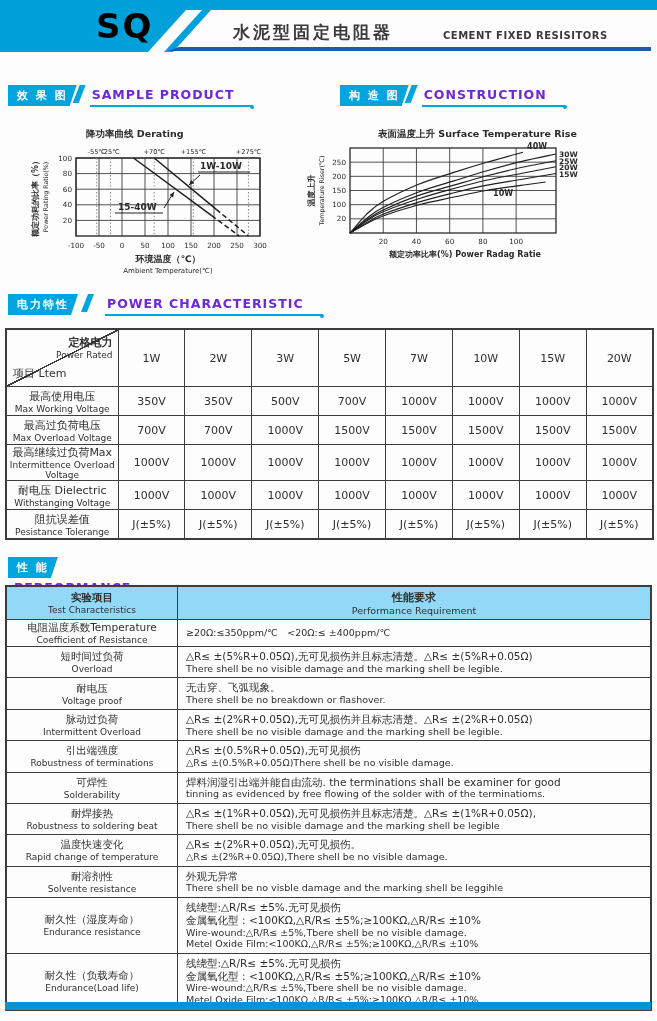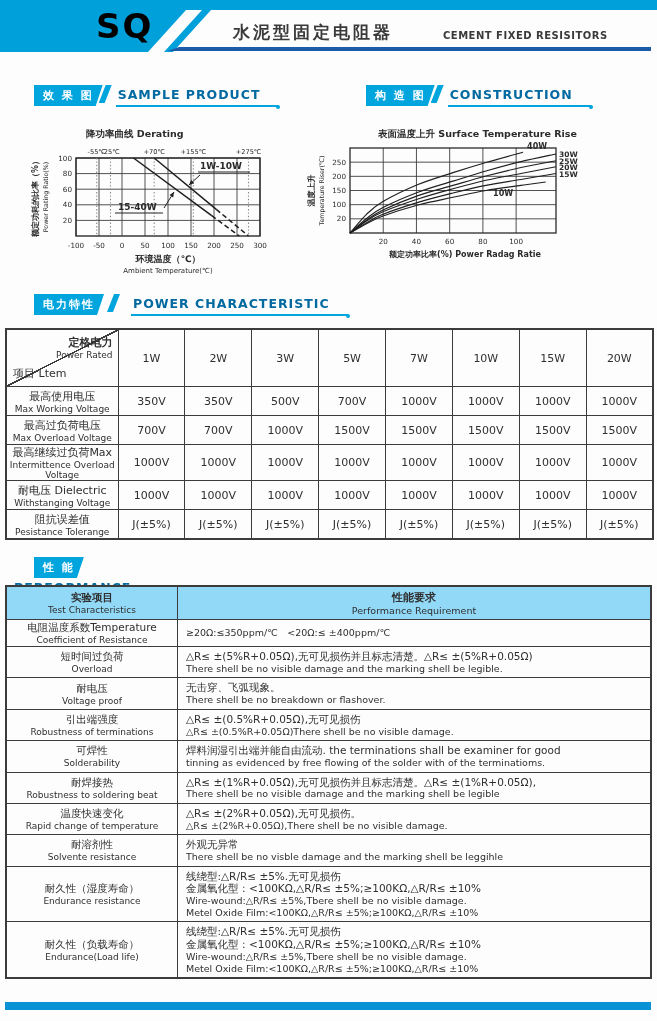--- a/index.html
+++ b/index.html
@@ -16,24 +16,24 @@
          clip-path:polygon(44px 0,53px 0,15px 100%,6px 100%);}
   .navyrule{position:absolute;left:168px;top:47px;width:483px;height:4px;background:#1A5CA8;
             clip-path:polygon(11px 0,100% 0,100% 100%,0 100%);}
   .title-zh{position:absolute;left:233px;top:21px;font-size:17px;font-weight:bold;color:#3a3a3a;letter-spacing:3px;}
   .title-en{position:absolute;left:443px;top:30px;font-size:10px;font-weight:bold;color:#3a3a3a;letter-spacing:.5px;}
 
   
   .sechead{position:absolute;display:flex;align-items:flex-start;height:20px;}
   .sechead .box{background:#00A5DE;color:#fff;font-weight:bold;font-size:11px;
                 padding:3px 9px 3px 9px;letter-spacing:2px;white-space:nowrap;
-                clip-path:polygon(0 0,100% 0,calc(100% - 7px) 100%,0 100%);margin-left:26px;}
+                clip-path:polygon(0 0,100% 0,calc(100% - 7px) 100%,0 100%);}
   .sechead .tail{width:13px;height:18px;background:#00A5DE;margin-left:-4px;
                  clip-path:polygon(7px 0,13px 0,6px 100%,0 100%);}
-  .sechead .lbl{position:relative;margin-left:4px;font-size:12.5px;font-weight:bold;color:#0369a1;
+  .sechead .lbl{position:relative;margin-left:4px;font-size:12.5px;font-weight:bold;color:#6d28d9;
                 letter-spacing:1px;padding:2px 18px 3px 2px;border-bottom:2px solid #00A5DE;white-space:nowrap;}
   .sechead .lbl .dot{position:absolute;right:-2px;bottom:-4px;width:4px;height:4px;border-radius:50%;background:#00A5DE;}
 
   
   .chartbox{position:absolute;}
   svg text{font-family:"DejaVu Sans","Liberation Sans",sans-serif;}
 
   
   table{border-collapse:collapse;table-layout:fixed;}
   .ptable{position:absolute;left:5px;top:328px;width:647px;}
@@ -340,20 +340,30 @@
             <div class="zh">耐电压</div>
             <div class="en">Voltage proof</div>
           </td>
           <td class="req">
             <div class="zh">无击穿、飞弧现象。</div>
             <div>There shell be no breakdown or flashover.</div>
           </td>
         </tr>
         <tr>
           <td class="tcol">
+            <div class="zh">脉动过负荷</div>
+            <div class="en">Intermittent Overload</div>
+          </td>
+          <td class="req">
+            <div class="zh">△R≤ ±(2%R+0.05Ω),无可见损伤并且标志清楚。△R≤ ±(2%R+0.05Ω)</div>
+            <div>There shell be no visible damage and the marking shell be legible.</div>
+          </td>
+        </tr>
+        <tr>
+          <td class="tcol">
             <div class="zh">引出端强度</div>
             <div class="en">Robustness of terminations</div>
           </td>
           <td class="req">
             <div class="zh">△R≤ ±(0.5%R+0.05Ω),无可见损伤</div>
             <div>△R≤ ±(0.5%R+0.05Ω)There shell be no visible damage.</div>
           </td>
         </tr>
         <tr>
           <td class="tcol">

